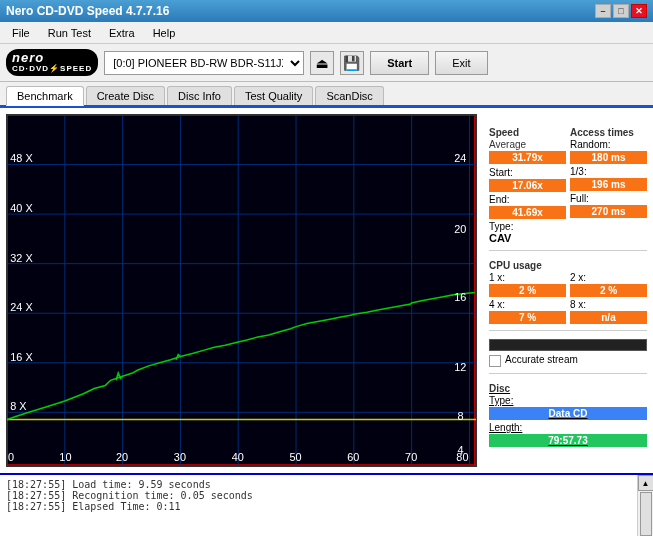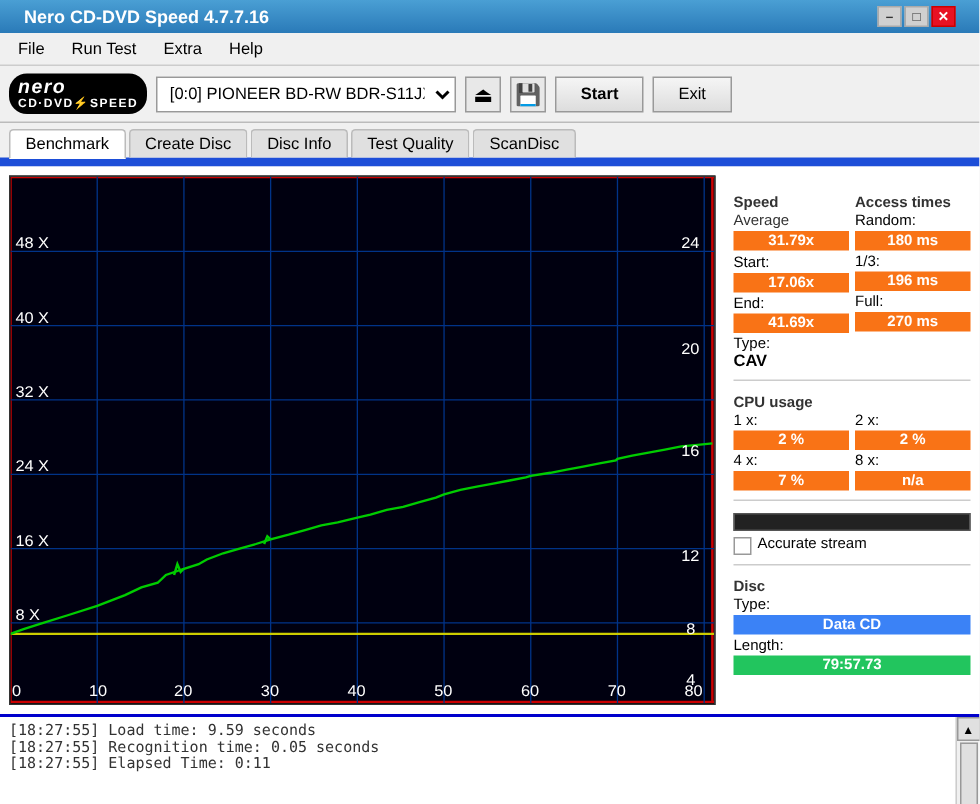--- a/index.html
+++ b/index.html
@@ -1,38 +1,38 @@
 <!DOCTYPE html>
 <html><head>
   <meta charset="utf-8">
   <style>
     * { box-sizing: border-box; margin: 0; padding: 0; }
     body { font-family: 'Segoe UI', Tahoma, Geneva, Verdana, sans-serif; font-size: 11px; background: #f0f0f0; width: 653px; height: 536px; overflow: hidden; }
 
     
-    .title-bar { background: linear-gradient(to bottom, #4a9fd4, #2a7ab8); height: 22px; display: flex; align-items: center; justify-content: space-between; padding: 0 16px; color: white; font-size: 12px; font-weight: bold; }
+    .title-bar { background: linear-gradient(to bottom, #4a9fd4, #2a7ab8); height: 22px; display: flex; align-items: center; justify-content: space-between; padding: 0 6px; color: white; font-size: 12px; font-weight: bold; }
     .title-bar-controls { display: flex; gap: 2px; }
     .title-btn { width: 16px; height: 14px; border: 1px solid #aaa; background: #d0d0d0; color: #333; font-size: 9px; display: flex; align-items: center; justify-content: center; cursor: pointer; }
     .title-btn.close { background: #e81123; color: white; border-color: #c00; }
 
     
     .menu-bar { background: #f0f0f0; height: 22px; display: flex; align-items: center; padding: 0 4px; border-bottom: 1px solid #ccc; gap: 2px; }
     .menu-item { padding: 2px 8px; cursor: pointer; font-size: 11px; }
 
     
     .toolbar { background: #f0f0f0; height: 38px; display: flex; align-items: center; padding: 2px 6px; border-bottom: 1px solid #bbb; gap: 6px; }
     .nero-logo { background: #000; color: white; padding: 2px 6px; font-size: 14px; font-weight: bold; display: flex; flex-direction: column; line-height: 1.1; border-radius: 12px; }
     .nero-logo .sub { font-size: 8px; color: #fff; letter-spacing: 1px; }
     .drive-select { height: 24px; width: 200px; border: 1px solid #999; background: white; font-size: 11px; padding: 0 4px; }
     .toolbar-icon { width: 24px; height: 24px; border: 1px solid #999; background: #e8e8e8; display: flex; align-items: center; justify-content: center; cursor: pointer; font-size: 14px; }
     .btn-start { height: 24px; padding: 0 16px; background: linear-gradient(to bottom, #f5f5f5, #ddd); border: 1px solid #999; cursor: pointer; font-size: 11px; font-weight: bold; }
     .btn-exit { height: 24px; padding: 0 16px; background: linear-gradient(to bottom, #f5f5f5, #ddd); border: 1px solid #999; cursor: pointer; font-size: 11px; }
 
     
-    .tabs { display: flex; padding: 4px 6px 0; background: #f0f0f0; border-bottom: 6px solid #1d4ed8; }
+    .tabs { display: flex; padding: 4px 6px 0; background: #f0f0f0; border-bottom: 3px solid #1d4ed8; }
     .tab { padding: 3px 10px; border: 1px solid #bbb; border-bottom: none; margin-right: 2px; cursor: pointer; background: #e0e0e0; font-size: 11px; border-radius: 3px 3px 0 0; }
     .tab.active { background: white; border-bottom: 1px solid white; margin-bottom: -1px; }
 
     
     .main-content { display: flex; height: 365px; background: white; }
 
     
     .chart-area { flex: 1; background: #000; margin: 6px; position: relative; overflow: hidden; border: 1px solid #333; }
 
     
@@ -257,21 +257,21 @@
     <div>
       <div style="height:12px; background:#222; border:1px solid #555; margin:2px 0;"></div>
       <div style="display:flex; align-items:center; gap:4px; margin-top:2px;">
         <div class="accurate-check"></div>
         <div style="font-size:10px; line-height:1.2;">Accurate stream</div>
       </div>
     </div>
 
     <div style="border-top:1px solid #ccc; margin:4px 0;"></div>
 
-    <div style="display:flex; gap:4px;">
+    <div style="display:flex; gap:4px;text-decoration:underline;">
       <div style="flex:1;">
         <div class="section-header">Disc</div>
         <div style="font-size:10px; margin-top:1px;">Type:</div>
         <div class="highlight-blue">Data CD</div>
         <div style="font-size:10px; margin-top:2px;">Length:</div>
         <div class="highlight-green">79:57.73</div>
       </div>
     </div>
 
   </div>

